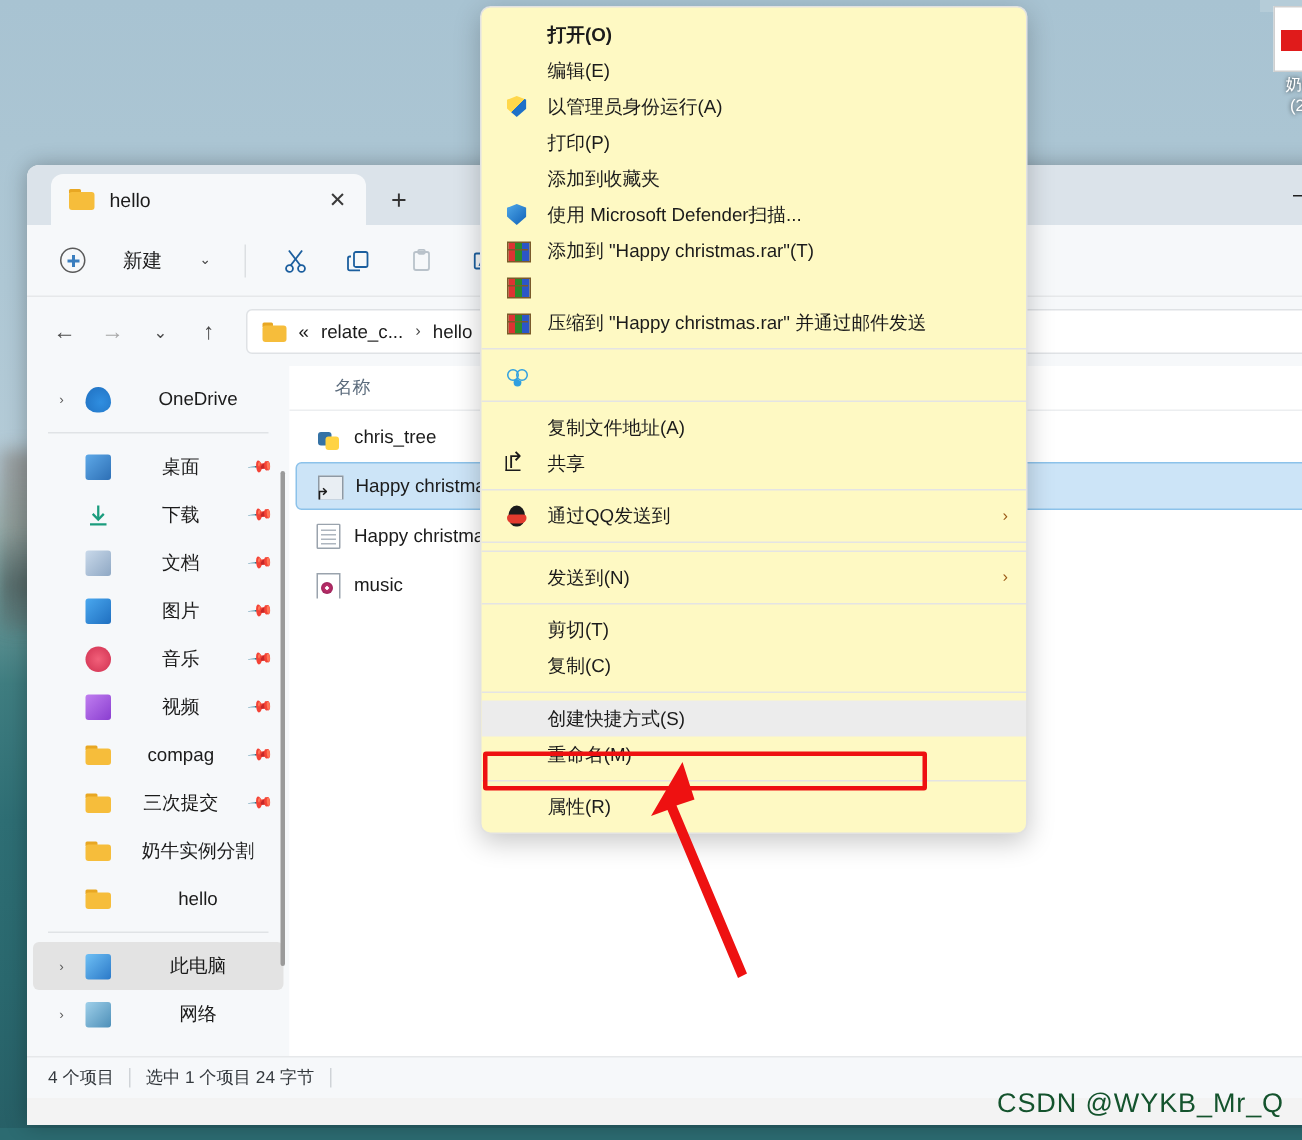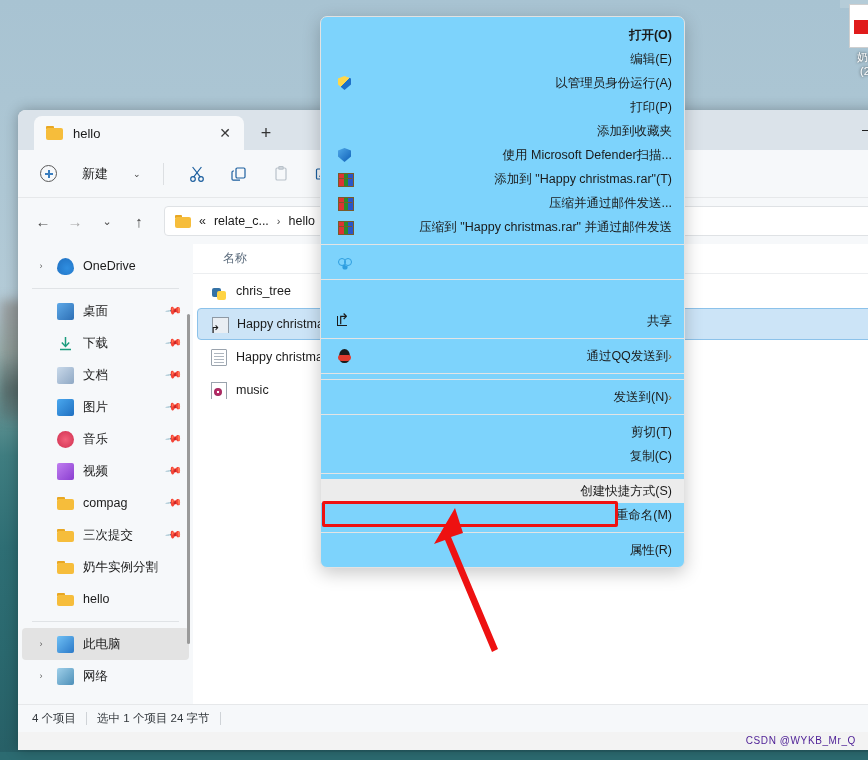--- a/index.html
+++ b/index.html
@@ -184,21 +184,21 @@
     padding-top: 6px; overflow: hidden;
   }
   .sb-item {
     height: 32px; display: flex; align-items: center;
     padding: 0 8px 0 12px; gap: 9px; cursor: pointer; font-size: 12.5px;
     color: #1b1b1b; border-radius: 4px; margin: 0 4px;
   }
   .sb-item.selected { background: #e3e3e3; }
   .sb-chev { width: 14px; font-size: 9px; color: #5c5c5c; flex: none; text-align: center; }
   .sb-ico { width: 17px; height: 17px; flex: none; position: relative; }
-  .sb-label { flex: 1; white-space: nowrap; overflow: hidden; }
+  .sb-label { flex: 1; white-space: nowrap; overflow: hidden; text-align: center; }
   .sb-pin {
     width: 14px; flex: none; color: #8b8b8b; font-size: 11px;
     transform: rotate(40deg);
   }
   .sb-divider { height: 1px; background: #e0e3e6; margin: 6px 14px; }
 
   .ico-onedrive { background: radial-gradient(circle at 60% 60%, #2f8ee0, #1f6fc0); border-radius: 50% 50% 45% 45%/60% 60% 40% 40%; }
   .ico-desktop { background: linear-gradient(135deg,#5ea9e8,#2d6fb5); border-radius: 2px; }
   .ico-docs { background: linear-gradient(135deg,#c9d9ea,#8fa8c4); border-radius: 2px; }
   .ico-pics { background: linear-gradient(135deg,#4aa8ef,#1f6fc0); border-radius: 2px; }
@@ -279,30 +279,29 @@
   
   .statusbar {
     height: 28px; background: #f6f8fa; border-top: 1px solid #e6e8ea;
     display: flex; align-items: center; padding-left: 14px; gap: 10px;
     font-size: 11.5px; color: #33383d;
   }
   .st-sep { width: 1px; height: 13px; background: #cfd3d7; }
 
   
   #ctxmenu {
-    position: absolute; left: 320px; top: 16px;
+    position: absolute; left: 320px; top: 4px;
     width: 365px;
-    background: #7dd3fc;
+    background: #fef9c3;
     border: 1px solid #e2e2e2;
     border-radius: 7px;
     box-shadow: 0 5px 18px rgba(0,0,0,.22);
     padding: 6px 0 5px;
     font-size: 12.5px; color: #1b1b1b;
     overflow: hidden;
-    text-align: right;
   }
   .mi {
     height: 24px; display: flex; align-items: center;
     padding: 0 12px 0 14px; cursor: pointer; position: relative;
   }
   .mi.bold { font-weight: bold; }
   .mi-ico {
     width: 20px; height: 16px; flex: none; margin-right: 10px; position: relative;
   }
   .mi-label { flex: 1; white-space: nowrap; }
@@ -365,21 +364,21 @@
   }
   #anno-arrow {
     position: absolute; left: 400px; top: 500px;
     width: 170px; height: 160px;
     pointer-events: none;
   }
 
   
   #watermark {
     position: absolute; right: 12px; bottom: 14px;
-    font-size: 10px; color: #4c1d95; letter-spacing: .6px;
+    font-size: 18px; color: #14532d; letter-spacing: .6px;
   }
 </style>
 </head>
 <body>
 
 <div id="desktop">
   <div id="wall-land"></div>
   <div id="wall-hill"></div>
   <div id="taskbar-strip"></div>
 </div>
@@ -636,37 +635,37 @@
   <div class="mi">
     <span class="mi-ico ic-shield-def"></span>
     <span class="mi-label">使用 Microsoft Defender扫描...</span>
   </div>
   <div class="mi">
     <span class="mi-ico ic-rar"></span>
     <span class="mi-label">添加到 "Happy christmas.rar"(T)</span>
   </div>
   <div class="mi">
     <span class="mi-ico ic-rar"></span>
-    <span class="mi-label">压缩并通过邮件发送...</span>
   </div>
   <div class="mi">
     <span class="mi-ico ic-rar"></span>
     <span class="mi-label">压缩到 "Happy christmas.rar" 并通过邮件发送</span>
   </div>
 
   <div class="m-sep"></div>
 
   <div class="mi">
     <span class="mi-ico ic-cloud"></span>
   </div>
 
   <div class="m-sep"></div>
 
   <div class="mi">
     <span class="mi-ico"></span>
+    <span class="mi-label">复制文件地址(A)</span>
   </div>
   <div class="mi">
     <span class="mi-ico ic-share"></span>
     <span class="mi-label">共享</span>
   </div>
 
   <div class="m-sep"></div>
 
   <div class="mi">
     <span class="mi-ico ic-qq"></span>

